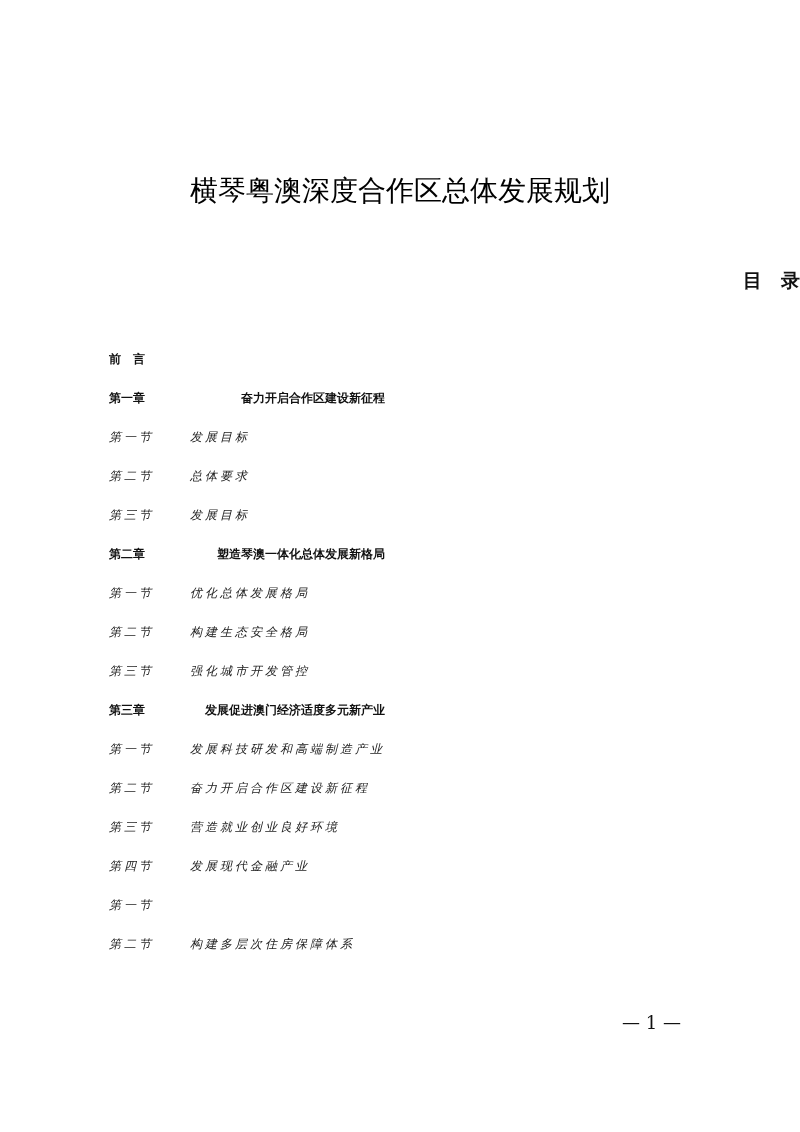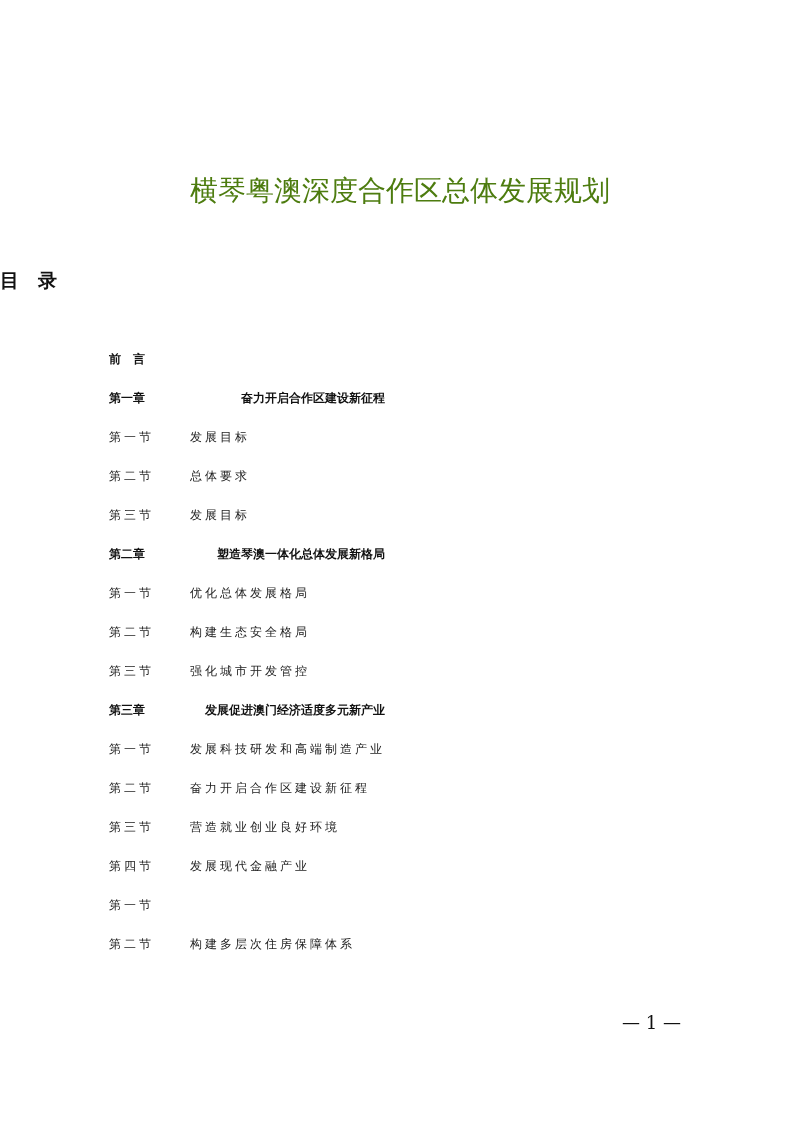--- a/index.html
+++ b/index.html
@@ -1,25 +1,25 @@
 <!DOCTYPE html>
 <html><head>
 <meta charset="utf-8">
 <style>
   html, body { margin:0; padding:0; background:#ffffff; }
   body { width:800px; height:1132px; position:relative; overflow:hidden; color:#111; }
   .title { position:absolute; top:172px; left:0; width:800px; text-align:center;
-    font-family:"DejaVu Sans", sans-serif; font-size:28px; letter-spacing:0px; color:#4d7c0f; }
-  .toc-heading { position:absolute; top:268px; left:0; width:800px; text-align:left;
+    font-family:"DejaVu Sans", sans-serif; font-size:28px; letter-spacing:0px; color:#000000; }
+  .toc-heading { position:absolute; top:268px; left:0; width:800px; text-align:right;
     font-family:"DejaVu Sans", sans-serif; font-size:19px; font-weight:bold; color:#111; }
   .toc { position:absolute; top:345px; left:109px; }
   .row { height:39px; line-height:28px; display:flex; font-size:12px; }
   .row .num { width:81px; }
   .row.chapter { font-family:"DejaVu Sans", sans-serif; font-weight:bold;justify-content:space-between; }
-  .row.section { font-family:"DejaVu Serif", serif; font-weight:normal; letter-spacing:3px; color:#222; }
+  .row.section { font-family:"DejaVu Serif", serif; font-weight:normal; letter-spacing:3px; color:#222;font-style:italic; }
   .row.preface { font-family:"DejaVu Sans", sans-serif; font-weight:bold; }
   .page-num { position:absolute; top:1012px; left:622px; font-family:"DejaVu Serif", serif; font-size:18px; color:#111; }
 </style>
 </head>
 <body>
 
 <div class="title">横琴粤澳深度合作区总体发展规划</div>
 <div class="toc-heading">目　录</div>
 
 <div class="toc">

